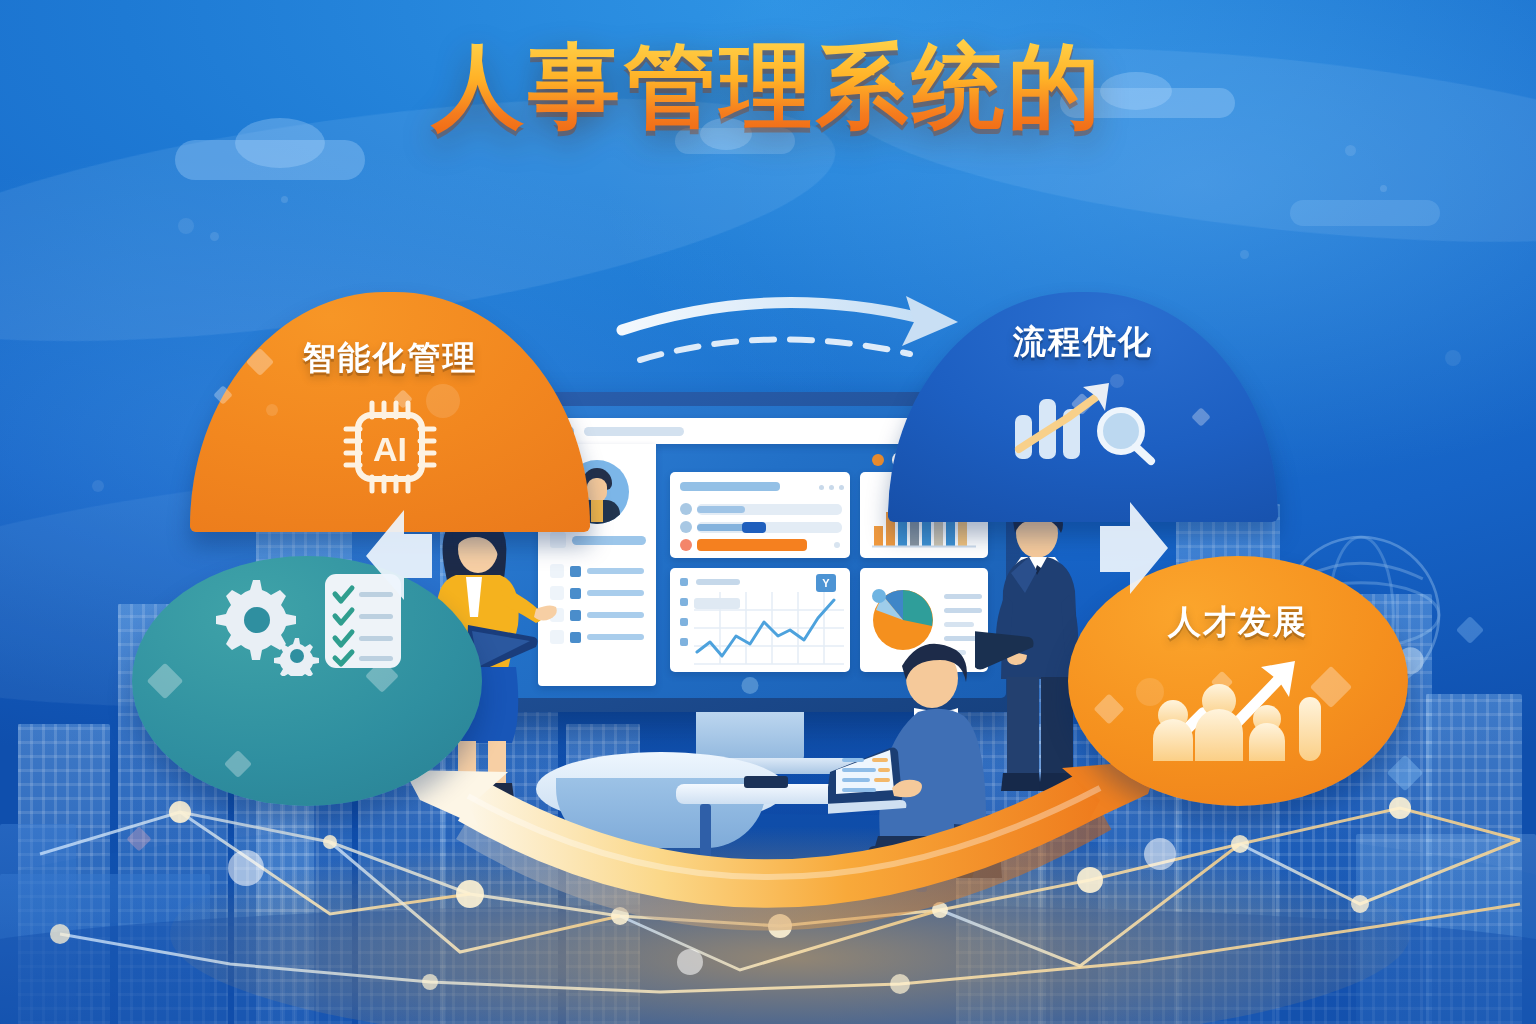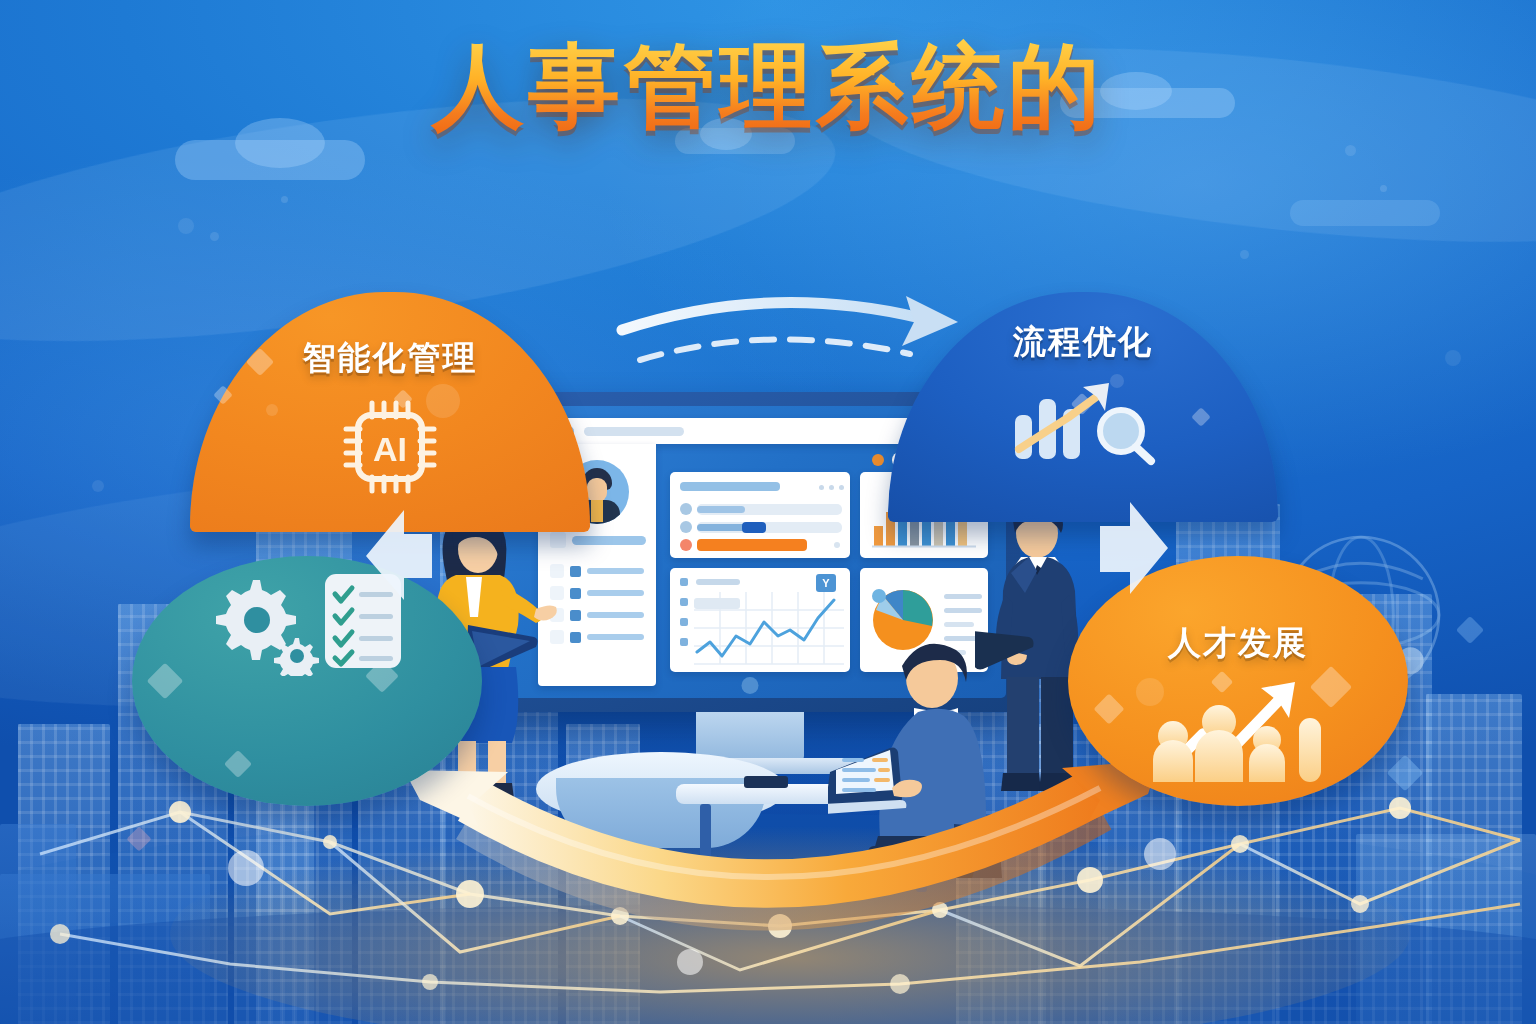--- a/index.html
+++ b/index.html
@@ -367,21 +367,21 @@
         <g fill="#bcd0e0">
           <rect x="152" y="26" width="34" height="5" rx="2.5"></rect>
           <rect x="152" y="48" width="34" height="5" rx="2.5"></rect>
           <rect x="152" y="70" width="34" height="5" rx="2.5"></rect>
           <rect x="152" y="90" width="34" height="5" rx="2.5"></rect>
         </g>
       </svg>
     </div>
   </div>
 
-  <div class="bubble" style="left:1068px;top:556px;width:340px;height:250px;justify-content:center;">
+  <div class="bubble" style="left:1068px;top:556px;width:340px;height:250px;">
     <div class="ellipse orange"></div>
     <div class="sparkle" style="left:30px;top:142px;width:22px;height:22px;"></div>
     <div class="sparkle" style="left:146px;top:118px;width:16px;height:16px;"></div>
     <div class="sparkle" style="left:248px;top:116px;width:30px;height:30px;"></div>
     <div class="softcircle" style="left:68px;top:122px;width:28px;height:28px;"></div>
     <div class="lbl" style="position:relative;z-index:3;margin-top:44px;">人才发展</div>
     <div class="bicon" style="margin-top:8px;">
       <svg width="190" height="108" viewBox="0 0 190 108">
         <defs>
           <linearGradient id="pg" x1="0" y1="0" x2="0" y2="1">

